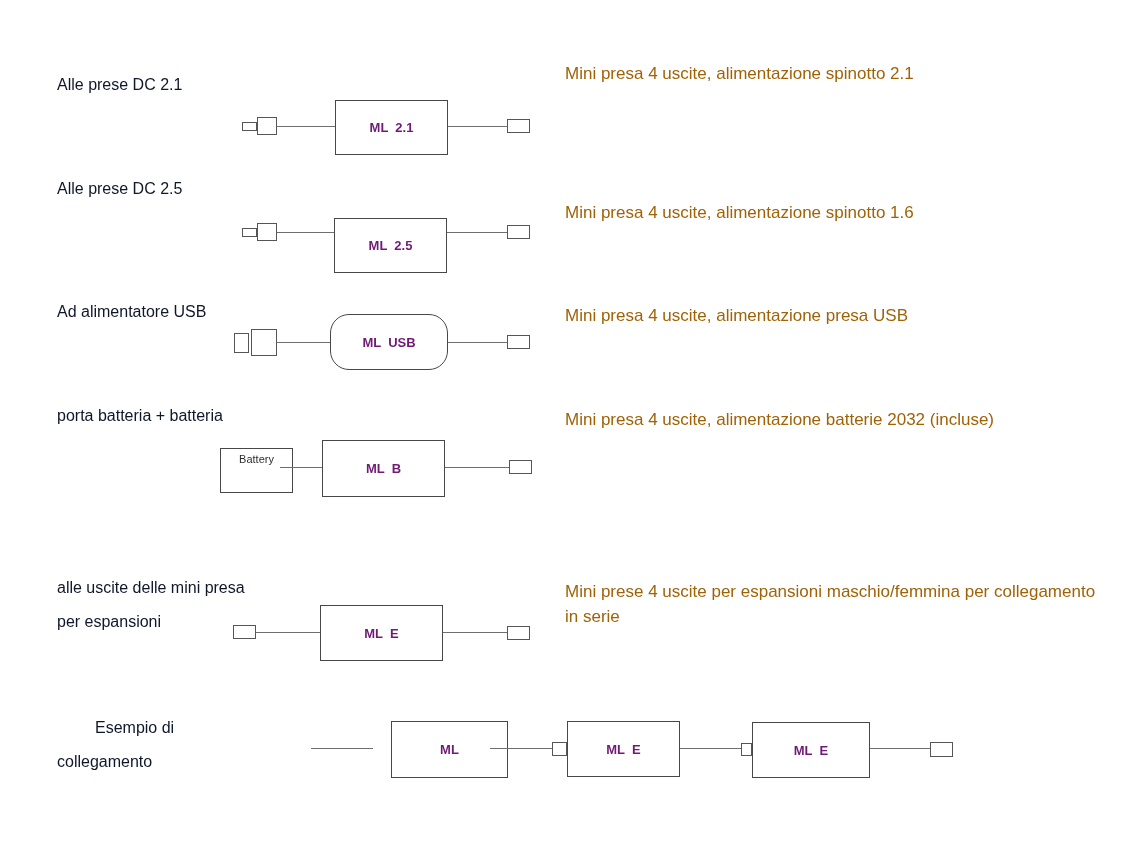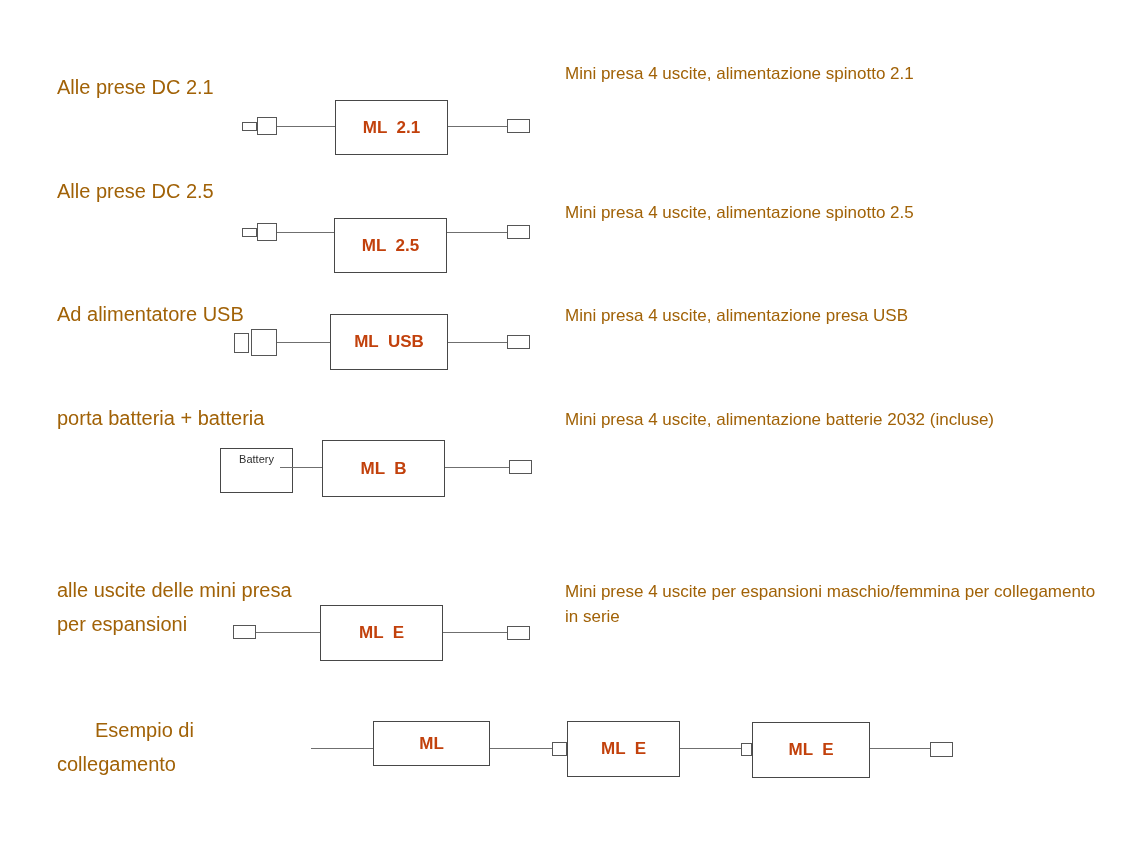--- a/index.html
+++ b/index.html
@@ -10,43 +10,43 @@
   }
   .canvas {
     position: relative;
     width: 1124px;
     height: 842px;
     background: #ffffff;
     overflow: hidden;
   }
   .lbl {
     position: absolute;
-    font-size: 20px;
-    color: #a16207;
+    font-size: 16px;
+    color: #0f172a;
     white-space: nowrap;
   }
   .desc {
     position: absolute;
     left: 565px;
     font-size: 17px;
     color: #a16207;
     width: 535px;
     line-height: 25px;
   }
   .mlbox {
     position: absolute;
     box-sizing: border-box;
     border: 1.5px solid #474747;
     background: #ffffff;
     display: flex;
     align-items: center;
     justify-content: center;
     font-weight: bold;
-    font-size: 17px;
-    color: #c2410c;
+    font-size: 13px;
+    color: #701a75;
     white-space: pre;
   }
   .wire {
     position: absolute;
     height: 1.3px;
     background: #6f6f6f;
   }
   .conn {
     position: absolute;
     box-sizing: border-box;
@@ -85,31 +85,31 @@
   <div class="row">
     <div class="lbl" style="left:57px; top:180px;">Alle prese DC 2.5</div>
     <div>
       <div class="conn" style="left:242px; top:228px; width:15px; height:9px;"></div>
       <div class="conn" style="left:257px; top:223px; width:20px; height:18px;"></div>
     </div>
     <div class="wire" style="left:277px; top:232px; width:58px;"></div>
     <div class="mlbox" style="left:334px; top:206px; width:113px; height:55px;margin-top:12px;">ML  2.5</div>
     <div class="wire" style="left:447px; top:232px; width:60px;"></div>
     <div class="conn" style="left:507px; top:225px; width:23px; height:14px;"></div>
-    <div class="desc" style="top:200px;">Mini presa 4 uscite, alimentazione spinotto 2.5</div>
+    <div class="desc" style="top:200px;">Mini presa 4 uscite, alimentazione spinotto 1.6</div>
   </div>
 
   <div class="row">
     <div class="lbl" style="left:57px; top:303px;">Ad alimentatore USB</div>
     <div>
       <div class="conn" style="left:234px; top:333px; width:15px; height:20px;"></div>
       <div class="conn" style="left:251px; top:329px; width:26px; height:27px;"></div>
     </div>
     <div class="wire" style="left:277px; top:342px; width:53px;"></div>
-    <div class="mlbox" style="left:330px; top:314px; width:118px; height:56px;">ML  USB</div>
+    <div class="mlbox" style="left:330px; top:314px; width:118px; height:56px;border-radius:19px;">ML  USB</div>
     <div class="wire" style="left:448px; top:342px; width:59px;"></div>
     <div class="conn" style="left:507px; top:335px; width:23px; height:14px;"></div>
     <div class="desc" style="top:303px;">Mini presa 4 uscite, alimentazione presa USB</div>
   </div>
 
   <div class="row">
     <div class="lbl" style="left:57px; top:407px;">porta batteria + batteria</div>
     <div class="battery" style="left:220px; top:448px; width:73px; height:45px;">
       <span>Battery</span>
     </div>
@@ -128,21 +128,21 @@
     <div class="mlbox" style="left:320px; top:605px; width:123px; height:56px;">ML  E</div>
     <div class="wire" style="left:443px; top:632px; width:64px;"></div>
     <div class="conn" style="left:507px; top:626px; width:23px; height:14px;"></div>
     <div class="desc" style="top:579px;">Mini prese 4 uscite per espansioni maschio/femmina per collegamento in serie</div>
   </div>
 
   <div class="row">
     <div class="lbl" style="left:57px; top:719px;margin-left:38px;">Esempio di</div>
     <div class="lbl" style="left:57px; top:753px;">collegamento</div>
     <div class="wire" style="left:311px; top:748px; width:62px;"></div>
-    <div class="mlbox" style="left:373px; top:721px; width:117px; height:45px;">ML</div>
+    <div class="mlbox" style="left:391px; top:721px; width:117px; height:57px;">ML</div>
     <div class="wire" style="left:490px; top:748px; width:62px;"></div>
     <div class="conn" style="left:552px; top:742px; width:15px; height:14px;"></div>
     <div class="mlbox" style="left:567px; top:721px; width:113px; height:56px;">ML  E</div>
     <div class="wire" style="left:680px; top:748px; width:61px;"></div>
     <div class="conn" style="left:741px; top:743px; width:11px; height:13px;"></div>
     <div class="mlbox" style="left:752px; top:722px; width:118px; height:56px;">ML  E</div>
     <div class="wire" style="left:870px; top:748px; width:60px;"></div>
     <div class="conn" style="left:930px; top:742px; width:23px; height:15px;"></div>
   </div>
 

